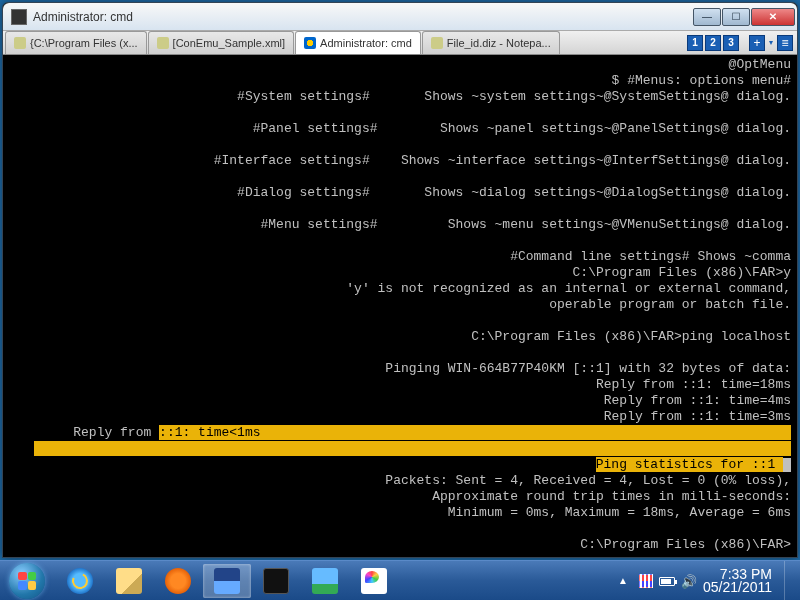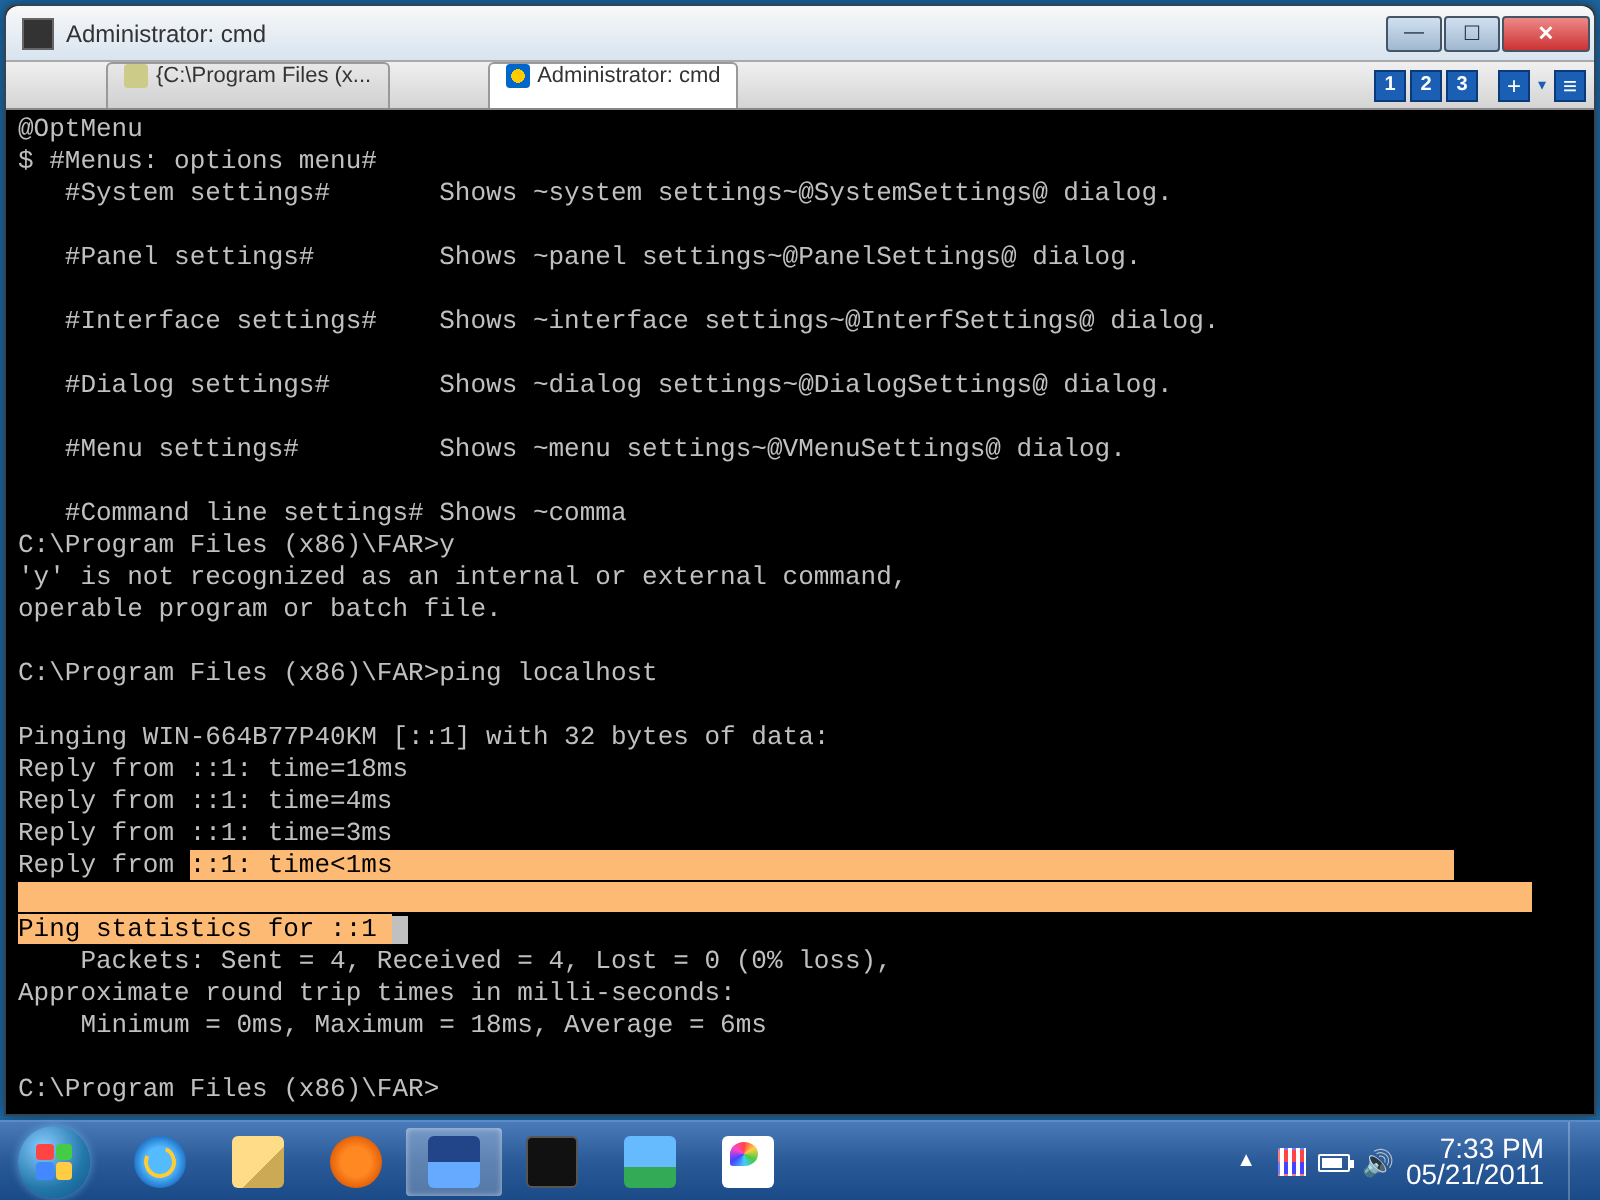--- a/index.html
+++ b/index.html
@@ -6,34 +6,34 @@
 body { font-family: "Segoe UI", Tahoma, sans-serif; background: #1e6ba8; width: 800px; height: 600px; overflow: hidden; position: relative; }
 .window { position: absolute; top: 2px; left: 2px; right: 2px; bottom: 42px; background: #000; border: 1px solid #345; border-radius: 6px 6px 0 0; box-shadow: 0 0 10px rgba(0,0,0,0.5); display: flex; flex-direction: column; }
 .titlebar { height: 28px; background: linear-gradient(to bottom, #f8f8f8, #d8e4f0); border-radius: 6px 6px 0 0; display: flex; align-items: center; padding: 0 2px 0 8px; border-bottom: 1px solid #aaa; }
 .titlebar-icon { width: 16px; height: 16px; background: #333; border: 1px solid #666; margin-right: 6px; }
 .titlebar-text { flex: 1; font-size: 12px; color: #333; }
 .win-btns { display: flex; gap: 1px; }
 .win-btn { width: 28px; height: 18px; border: 1px solid #456; border-radius: 2px; display: flex; align-items: center; justify-content: center; font-size: 10px; cursor: pointer; }
 .win-min, .win-max { background: linear-gradient(to bottom, #d0e0f0, #a0b8d0); color: #234; }
 .win-close { width: 44px; background: linear-gradient(to bottom, #e88, #c33); color: #fff; font-weight: bold; }
 .tabbar { height: 24px; background: linear-gradient(to bottom, #f0f0f0, #d4d4d4); display: flex; align-items: stretch; border-bottom: 1px solid #888; padding-left: 2px; }
-.tab { display: flex; padding: 0 8px; font-size: 11px; border: 1px solid #999; border-bottom: none; background: linear-gradient(to bottom, #e8e8e8, #d0d0d0); margin-right: 1px; border-radius: 3px 3px 0 0; cursor: pointer; gap: 4px; white-space: nowrap; overflow: hidden; color: #333; margin-left: 48px; }
+.tab { display: flex; align-items: center; padding: 0 8px; font-size: 11px; border: 1px solid #999; border-bottom: none; background: linear-gradient(to bottom, #e8e8e8, #d0d0d0); margin-right: 1px; border-radius: 3px 3px 0 0; cursor: pointer; gap: 4px; white-space: nowrap; overflow: hidden; color: #333; }
 .tab.active { background: #fff; font-weight: normal; }
 .tab-icon { width: 12px; height: 12px; background: #cc8; border-radius: 2px; flex-shrink: 0; }
 .tab-icon.shield { background: radial-gradient(circle, #ffcc00 40%, #0066cc 40%); }
 .tabbar-spacer { flex: 1; }
 .tabbar-ctrls { display: flex; align-items: center; gap: 2px; padding-right: 4px; }
 .num-btn { width: 16px; height: 16px; background: #1a5fb4; color: #fff; font-size: 10px; font-weight: bold; display: flex; align-items: center; justify-content: center; border: 1px solid #0a3a7a; cursor: pointer; }
 .plus-btn { width: 16px; height: 16px; background: #1a5fb4; color: #fff; font-size: 12px; display: flex; align-items: center; justify-content: center; border: 1px solid #0a3a7a; cursor: pointer; }
 .menu-btn { width: 16px; height: 16px; background: #1a5fb4; color: #fff; display: flex; align-items: center; justify-content: center; border: 1px solid #0a3a7a; cursor: pointer; }
 .menu-btn::before { content: "≡"; font-size: 12px; }
 .dd { width: 8px; height: 16px; color: #1a5fb4; font-size: 8px; display: flex; align-items: center; justify-content: center; }
 .terminal { flex: 1; background: #000; padding: 2px 6px; font-family: "Consolas", "Courier New", monospace; font-size: 13px; line-height: 16px; color: #c0c0c0; overflow: hidden; white-space: pre; }
-.t-line { min-height: 16px; }
-.hl { background: #fdba74; color: #000; }
+.t-line { min-height: 16px; text-align: right; }
+.hl { background: #eab308; color: #000; }
 .cursor { background: #c0c0c0; display: inline-block; width: 8px; height: 14px; vertical-align: text-bottom; }
 .taskbar { position: absolute; bottom: 0; left: 0; right: 0; height: 40px; background: linear-gradient(to bottom, #4a7ab8 0%, #2a5a98 50%, #1a4a88 100%); display: flex; align-items: center; border-top: 1px solid #5a8ac8; }
 .start-orb { width: 54px; height: 40px; display: flex; align-items: center; justify-content: center; cursor: pointer; }
 .orb { width: 36px; height: 36px; border-radius: 50%; background: radial-gradient(circle at 35% 30%, #8cf 0%, #27a 60%, #158 100%); box-shadow: 0 0 5px rgba(120,200,255,.6); position: relative; display: grid; grid-template-columns: 1fr 1fr; grid-template-rows: 1fr 1fr; gap: 1px; padding: 9px; }
 .orb-q { border-radius: 2px; }
 .orb-q:nth-child(1){ background:#f44; } .orb-q:nth-child(2){ background:#4c4; } .orb-q:nth-child(3){ background:#48f; } .orb-q:nth-child(4){ background:#fc4; }
 .tb-items { display: flex; height: 100%; align-items: center; gap: 1px; padding: 0 2px; }
 .tb-item { width: 48px; height: 34px; border-radius: 2px; display: flex; align-items: center; justify-content: center; cursor: pointer; }
 .tb-item.active { background: rgba(255,255,255,.25); box-shadow: inset 0 0 3px rgba(255,255,255,.5); }
 .tb-ico { width: 26px; height: 26px; border-radius: 3px; }
@@ -70,23 +70,31 @@
       <div class="win-btn win-max">☐</div>
       <div class="win-btn win-close">✕</div>
     </div>
   </div>
 
   <div class="tabbar">
     <div class="tab">
       <span class="tab-icon"></span>
       <span>{C:\Program Files (x...</span>
     </div>
+    <div class="tab">
+      <span class="tab-icon"></span>
+      <span>[ConEmu_Sample.xml]</span>
+    </div>
     <div class="tab active">
       <span class="tab-icon shield"></span>
       <span>Administrator: cmd</span>
+    </div>
+    <div class="tab">
+      <span class="tab-icon"></span>
+      <span>File_id.diz - Notepa...</span>
     </div>
     <div class="tabbar-spacer"></div>
     <div class="tabbar-ctrls">
       <div class="num-btn">1</div>
       <div class="num-btn">2</div>
       <div class="num-btn">3</div>
       <div style="width:6px"></div>
       <div class="plus-btn">+</div>
       <div class="dd">▾</div>
       <div class="menu-btn"></div>

